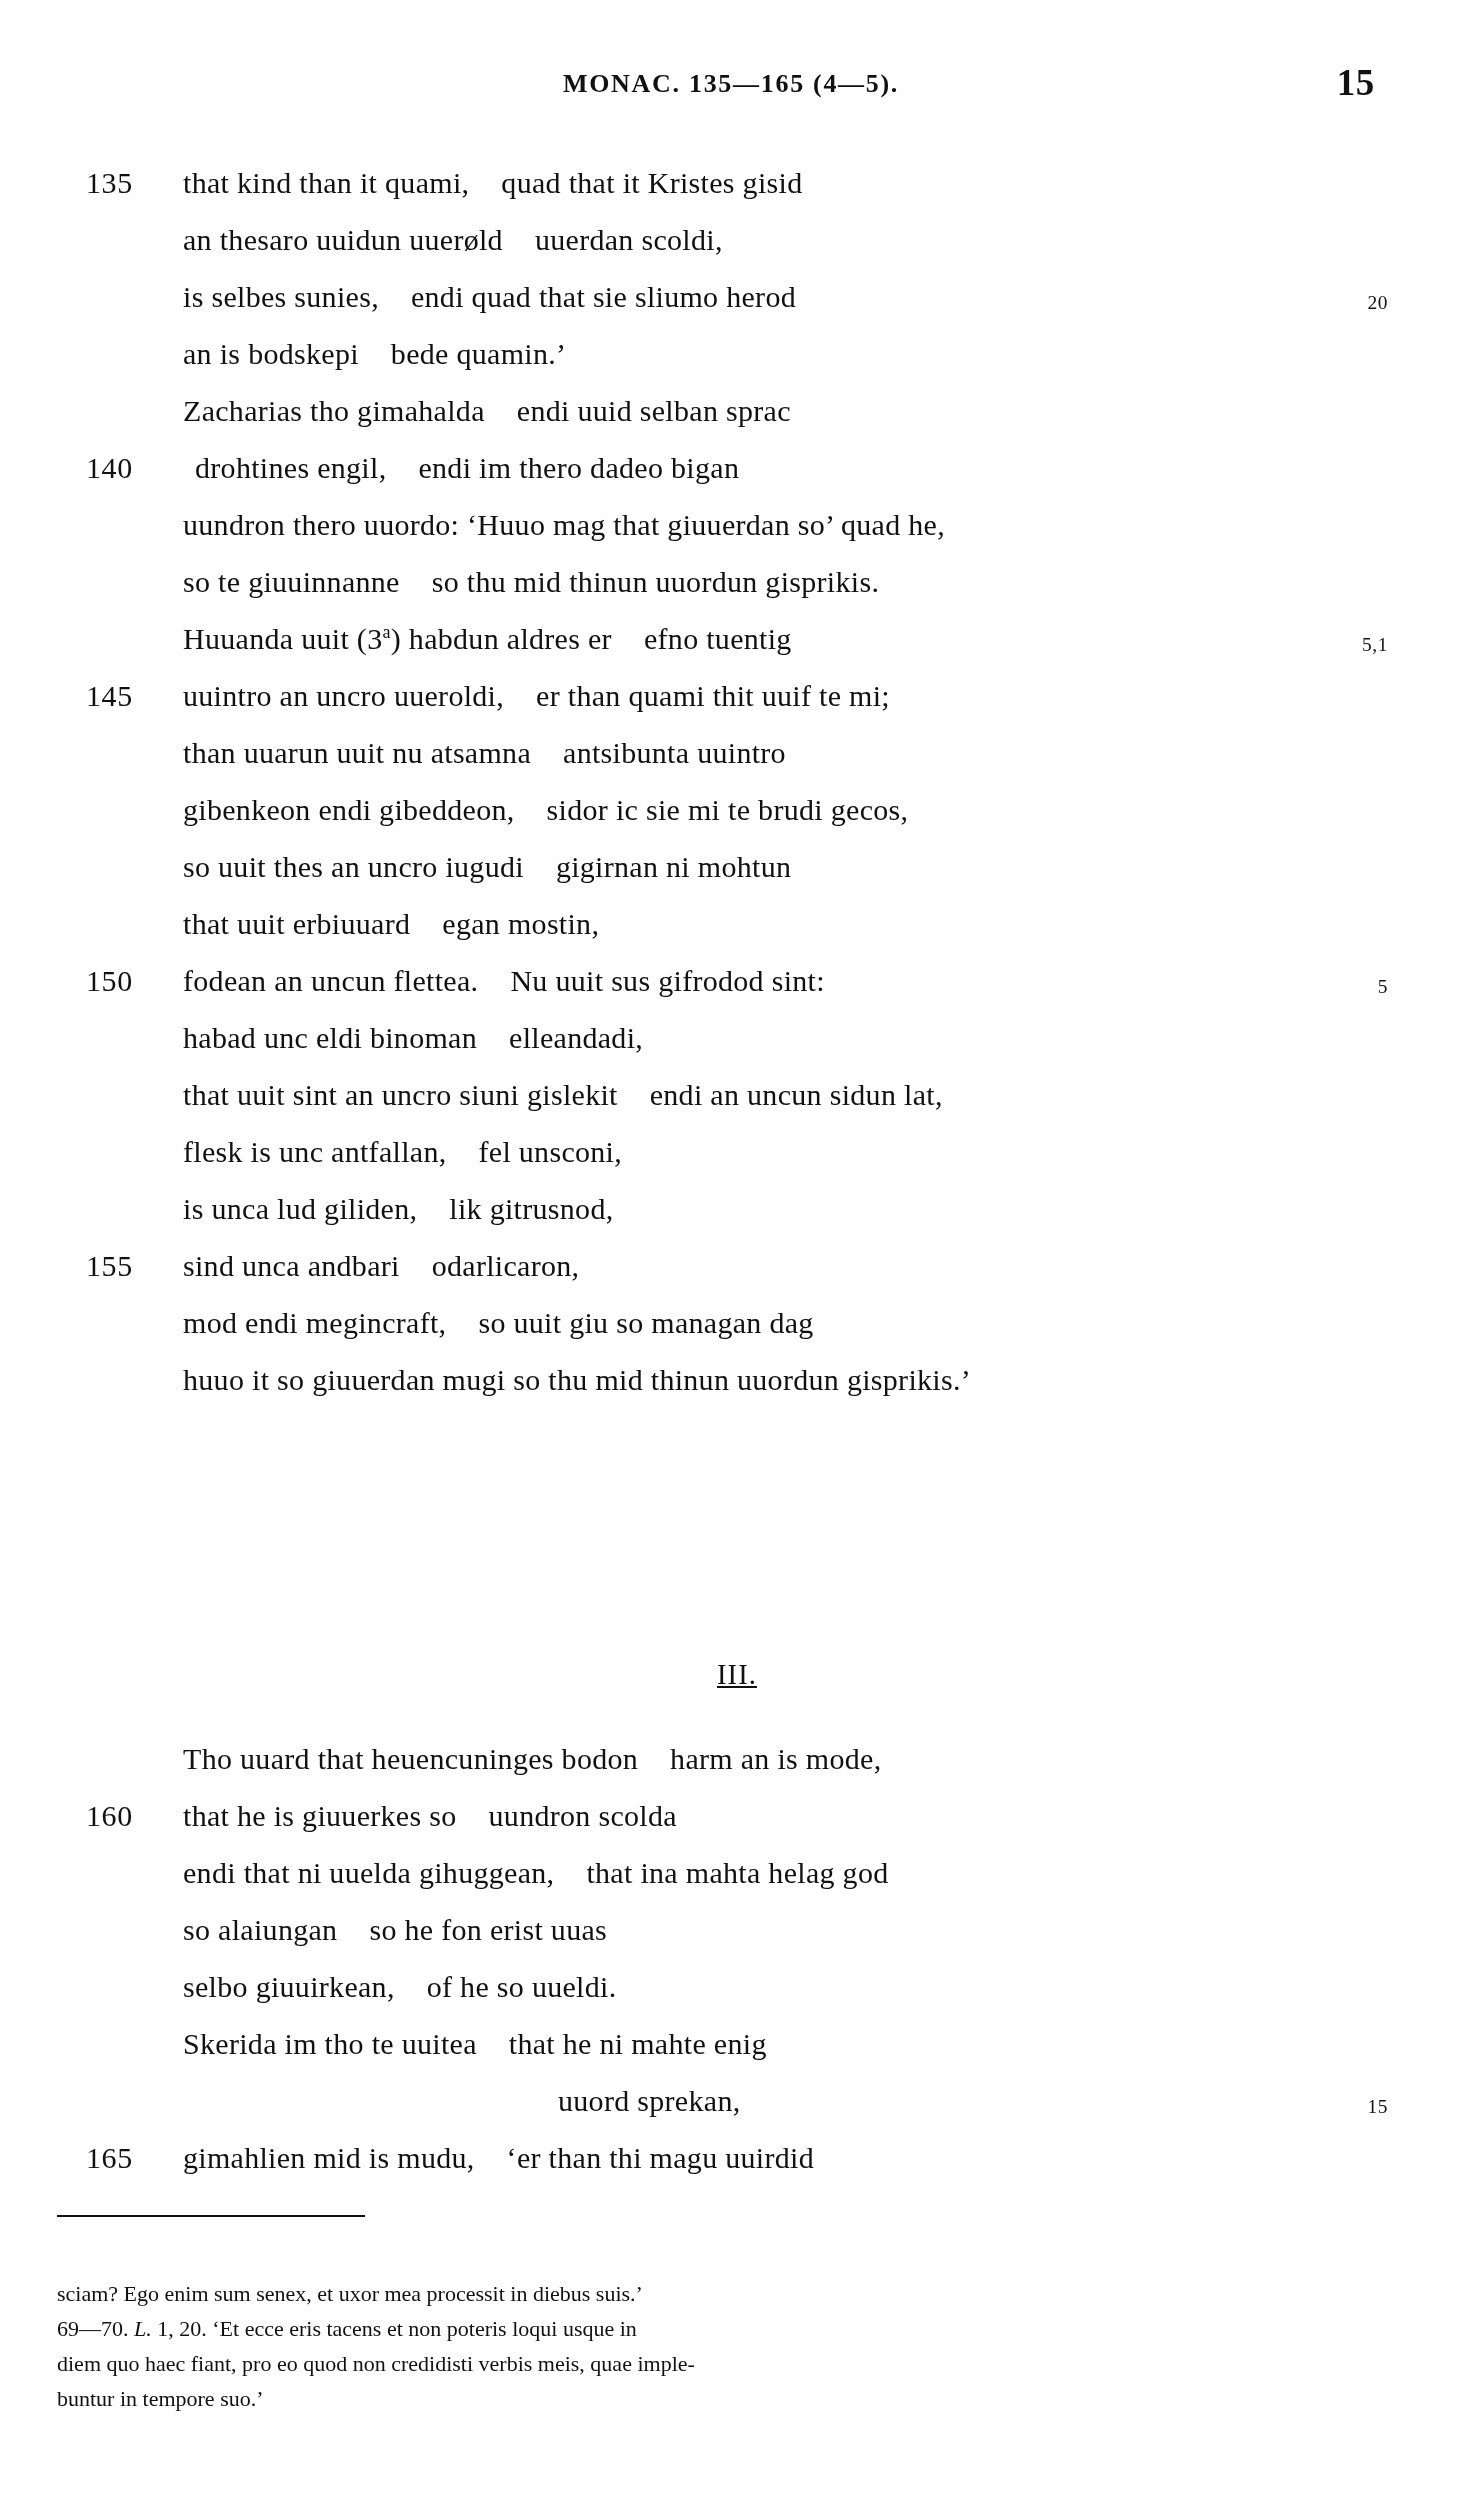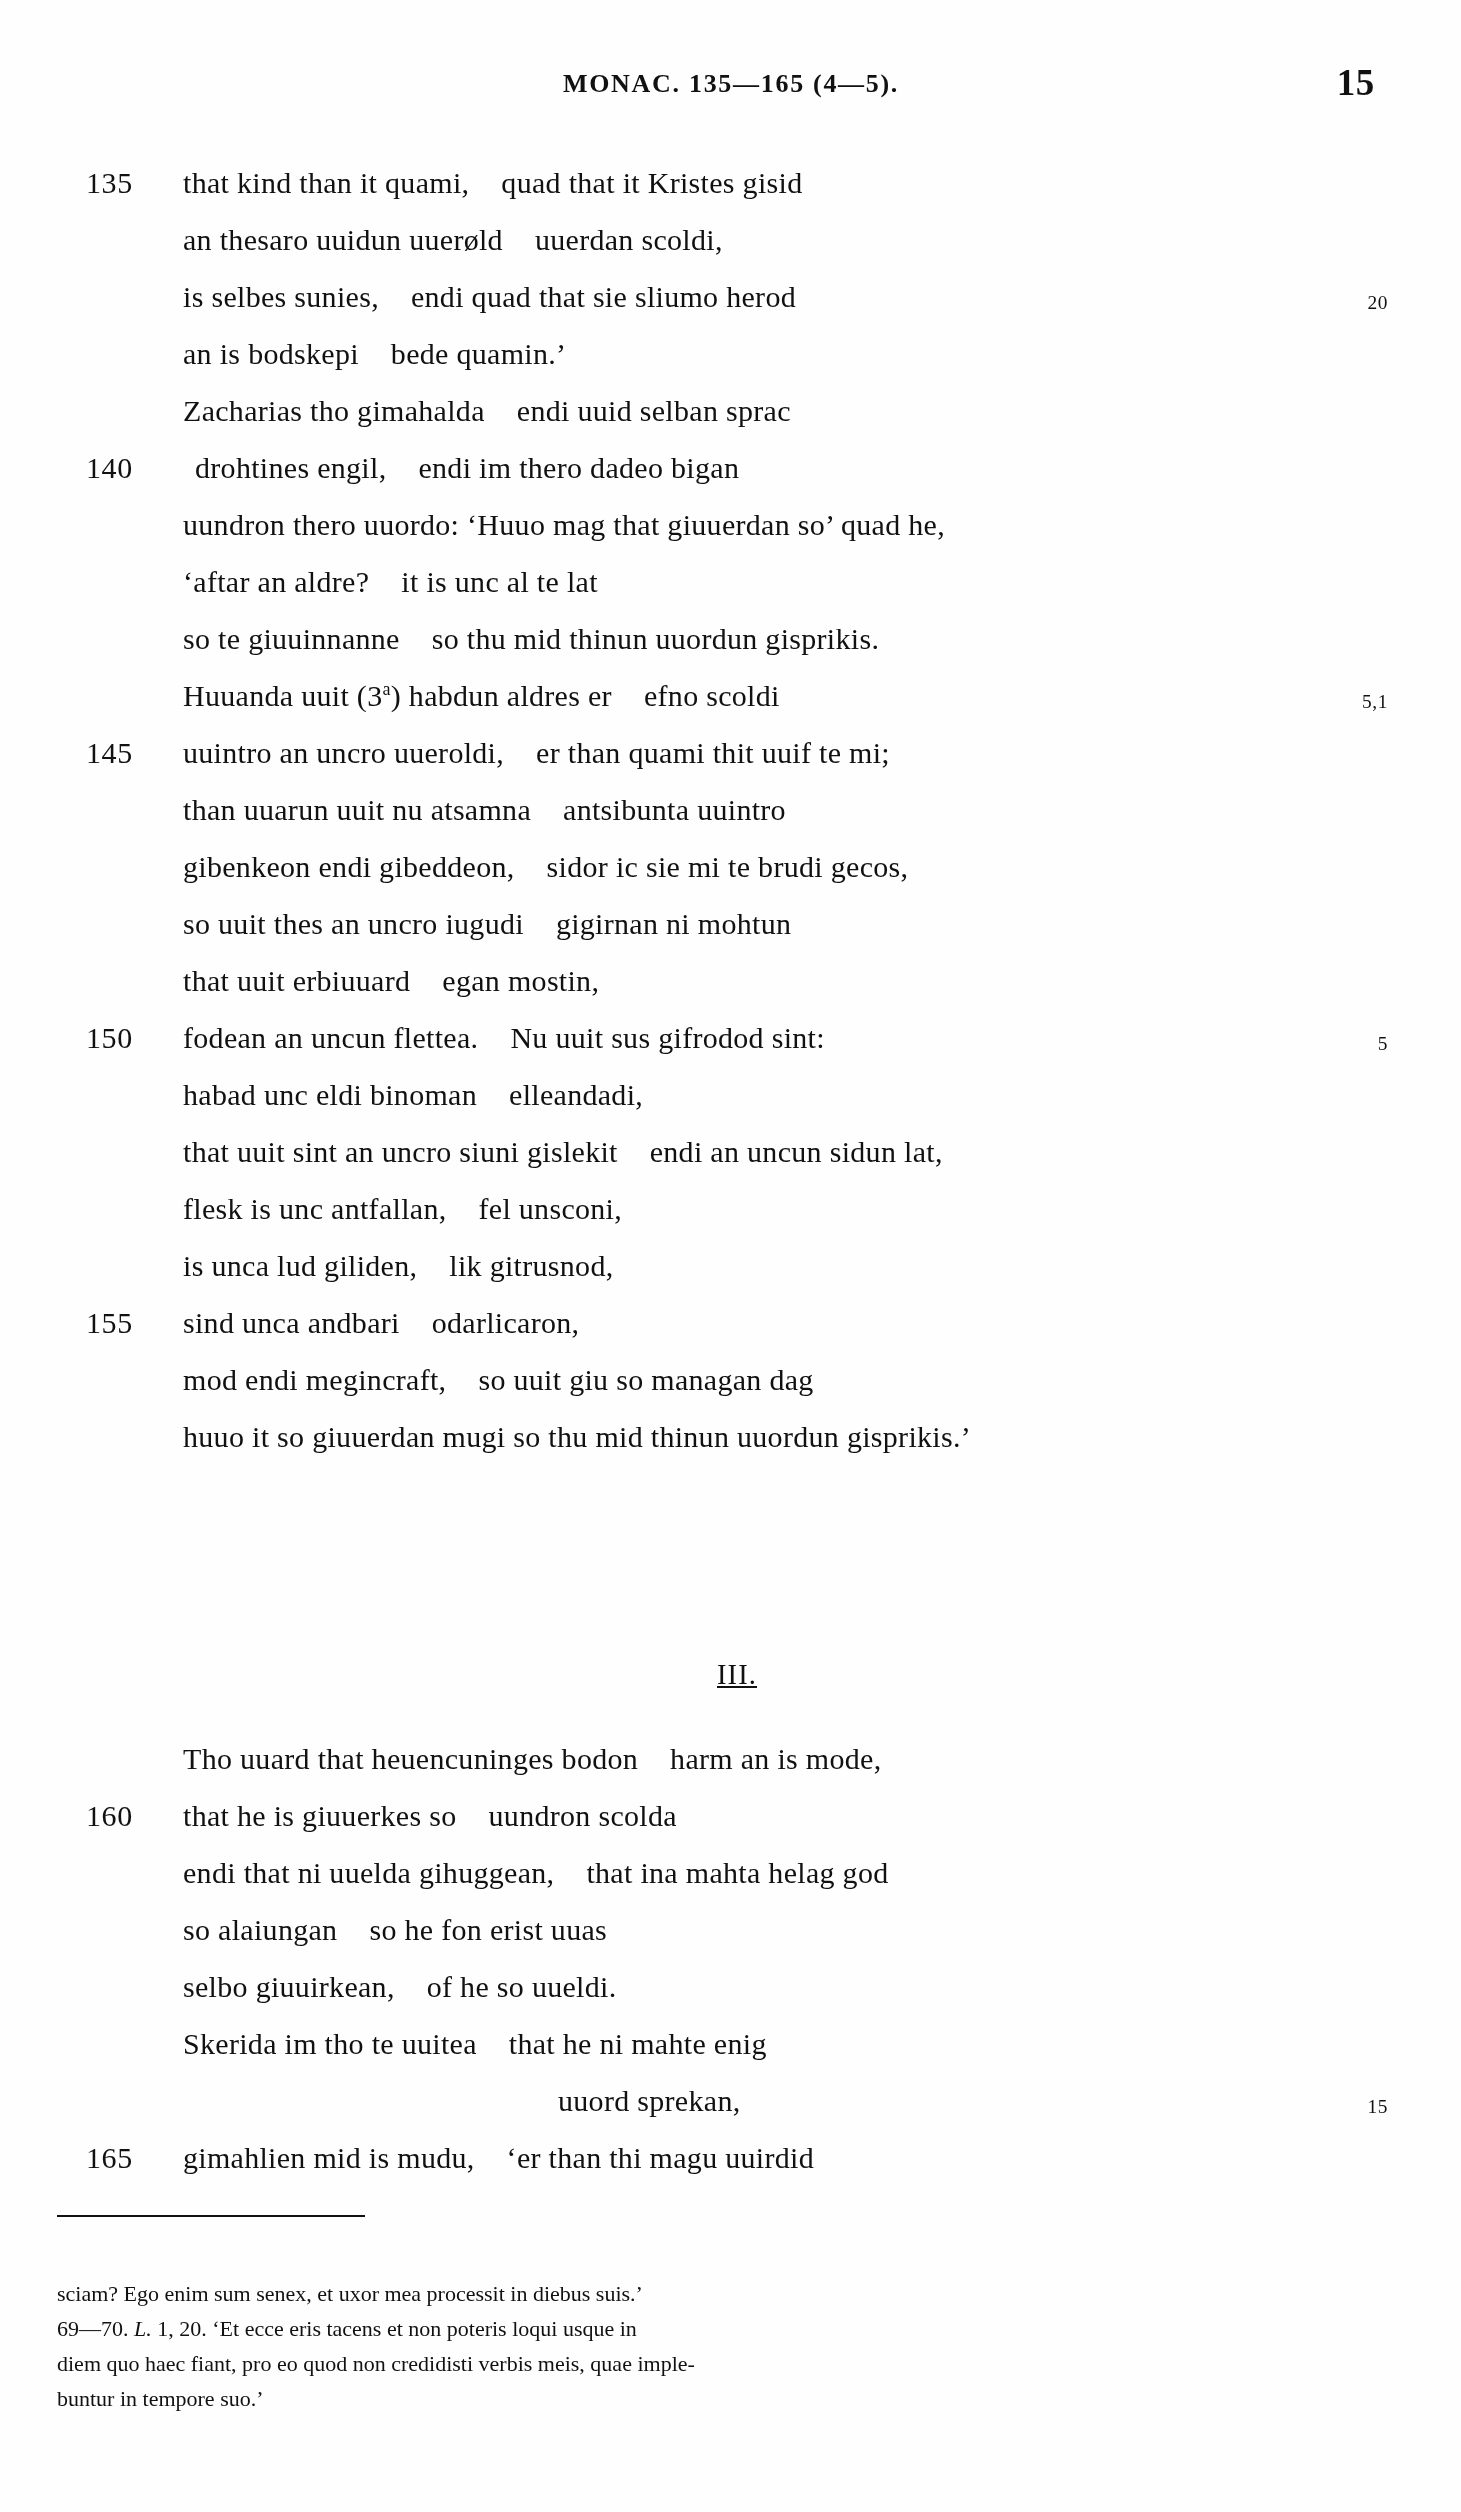--- a/index.html
+++ b/index.html
@@ -165,29 +165,25 @@
       <div class="vline">
         <span class="vnum">140</span>
         <span class="vtext" style="left: 97px; margin-left: 12px;">drohtines engil,<span class="gap-m"></span><span>endi im thero dadeo bigan</span></span>
       </div>
       <div class="vline">
         <span class="vnum"></span>
         <span class="vtext" style="left: 97px;">uundron thero uuordo: ‘Huuo mag that giuuerdan so’ quad he,</span>
       </div>
       <div class="vline">
         <span class="vnum"></span>
-        <span class="vtext" style="left: 97px;">‘aftar an aldre?<span class="gap-m"></span><span>it is unc al te lat</span></span>
-      </div>
-      <div class="vline">
-        <span class="vnum"></span>
         <span class="vtext" style="left: 97px;">so te giuuinnanne<span class="gap-m"></span><span>so thu mid thinun uuordun gisprikis.</span></span>
       </div>
       <div class="vline">
         <span class="vnum"></span>
-        <span class="vtext" style="left: 97px;">Huuanda uuit (3<span class="sup">a</span>) habdun aldres er<span class="gap-m"></span><span>efno scoldi</span></span>
+        <span class="vtext" style="left: 97px;">Huuanda uuit (3<span class="sup">a</span>) habdun aldres er<span class="gap-m"></span><span>efno tuentig</span></span>
         <span class="vmarg">5,1</span>
       </div>
       <div class="vline">
         <span class="vnum">145</span>
         <span class="vtext" style="left: 97px;">uuintro an uncro uueroldi,<span class="gap-m"></span><span>er than quami thit uuif te mi;</span></span>
       </div>
       <div class="vline">
         <span class="vnum"></span>
         <span class="vtext" style="left: 97px;">than uuarun uuit nu atsamna<span class="gap-m"></span><span>antsibunta uuintro</span></span>
       </div>

